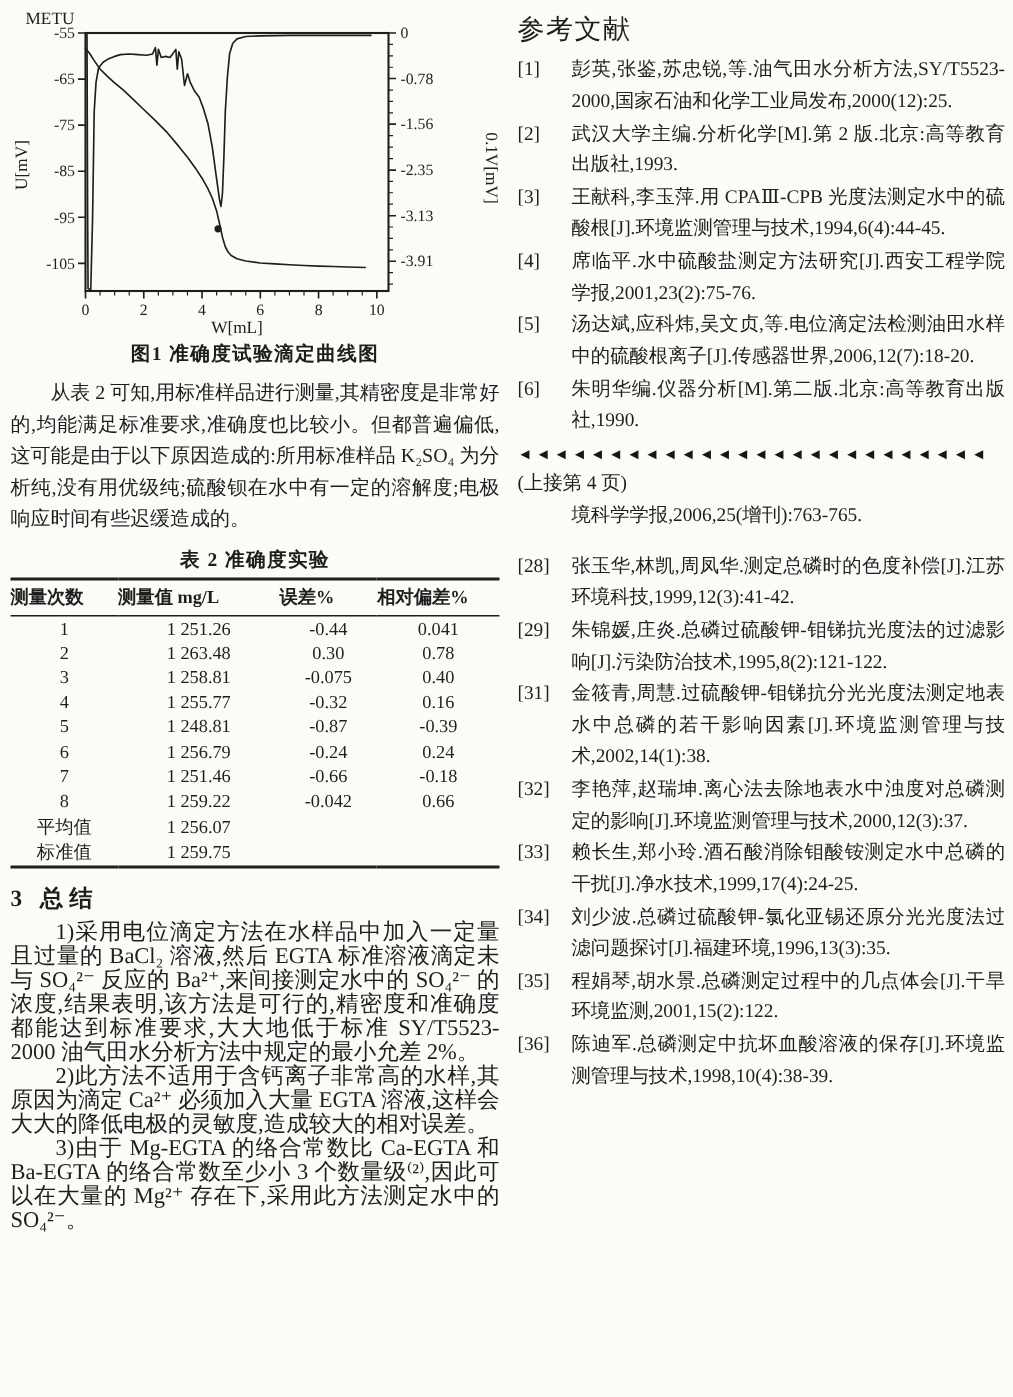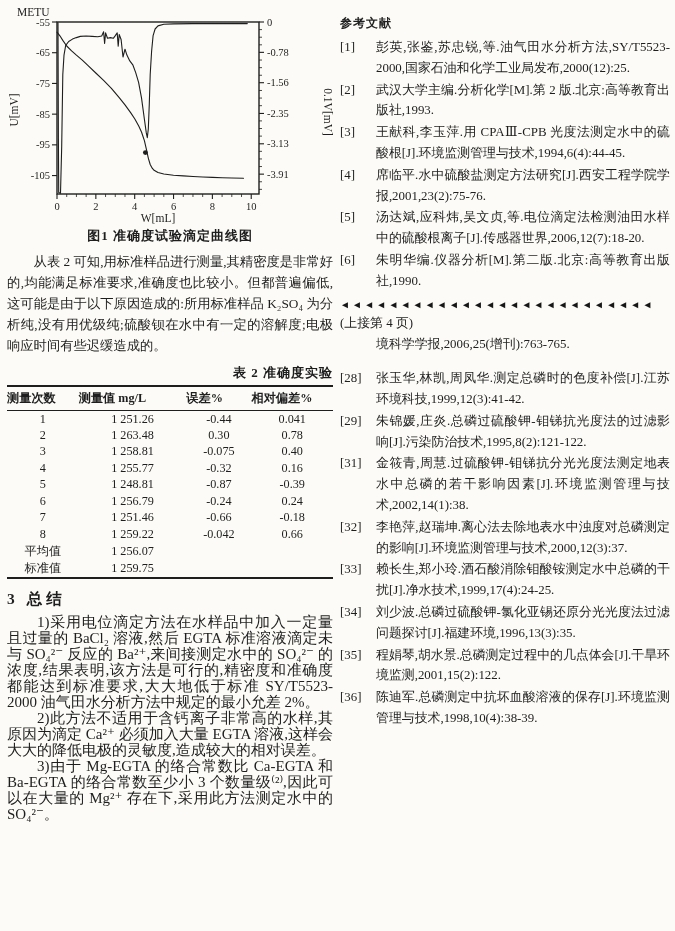--- a/index.html
+++ b/index.html
@@ -1,32 +1,32 @@
 <!DOCTYPE html>
 <html><head>
 <meta charset="utf-8">
 <style>
   *{box-sizing:border-box;margin:0;padding:0}
   html,body{width:675px;background:#fcfbf7}
   .page{position:relative;width:675px;height:931px;background:#fcfbf7;color:#1e1e1e;
-        font-family:"Liberation Serif","DejaVu Serif",serif;display:flex;gap:7px;
+        font-family:"Liberation Serif","DejaVu Serif",serif;display:flex;gap:12px;
         padding:6px 5px 0 7px;overflow:hidden}
   .col-left{width:326px;flex:none;display:flex;flex-direction:column}
   .col-right{flex:1;min-width:0;display:flex;flex-direction:column}
   .fig svg{display:block}
   .fig-caption{text-align:center;font-weight:bold;font-size:13px;margin-top:1px;letter-spacing:1px}
   .para{font-size:13.3px;line-height:21px;text-align:justify;text-indent:2em;margin-top:6px}
-  .tbl-title{text-align:right;font-weight:bold;font-size:13px;margin:8px 0 3px;letter-spacing:1px}
+  .tbl-title{text-align:center;font-weight:bold;font-size:13px;margin:8px 0 3px;letter-spacing:1px}
   table.acc{width:100%;border-collapse:collapse;font-size:12.2px;
             border-top:2px solid #1e1e1e;border-bottom:2px solid #1e1e1e}
   table.acc th{font-weight:bold;border-bottom:1.3px solid #1e1e1e;padding:3px 0;font-size:12.2px;text-align:left}
   table.acc td{text-align:center;height:16.5px;font-size:12.2px;padding:0}
   .sec-head{font-size:15.5px;font-weight:bold;margin:10px 0 4px;letter-spacing:4px}
   .sum-para{font-size:15px;line-height:16px;text-align:justify;text-indent:2em}
-  .refs-head{font-size:12px;font-weight:bold;margin:9px 0 5px;letter-spacing:1px}
+  .refs-head{font-size:18px;font-weight:normal;margin:1px 0 5px;letter-spacing:1px}
   .ref{display:flex;font-size:12.9px;line-height:20.8px;margin-bottom:1px}
   .ref-label{flex:none;width:36px}
   .ref-text{flex:1;text-align:justify}
   .divider{font-size:10px;letter-spacing:2.2px;white-space:nowrap;overflow:hidden;
            margin:6px 0 3px;color:#161616}
   .cont-note{font-size:12.9px;line-height:20.8px;margin-bottom:1px}
   .cont-lead{font-size:12.9px;line-height:20.8px;padding-left:36px;margin-bottom:13px}
 </style>
 </head>
 <body>

